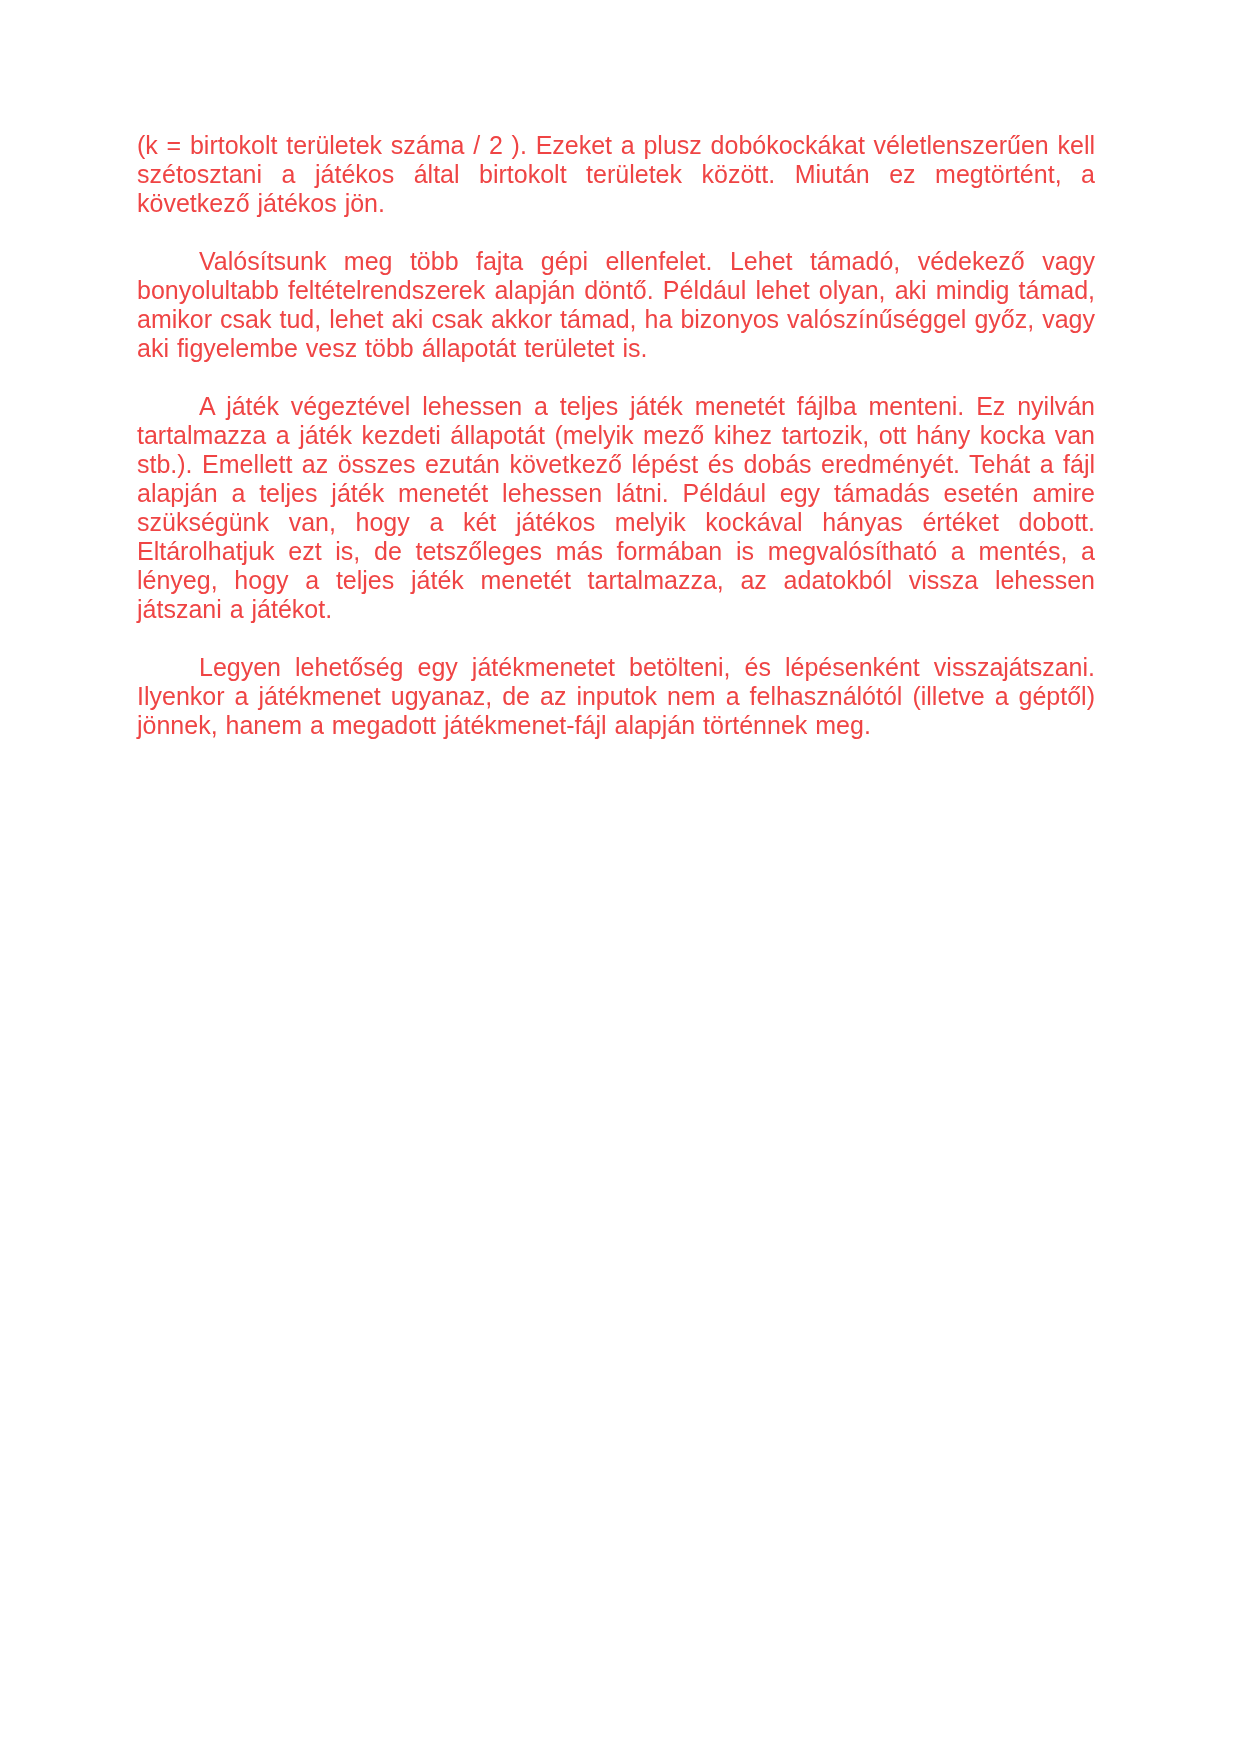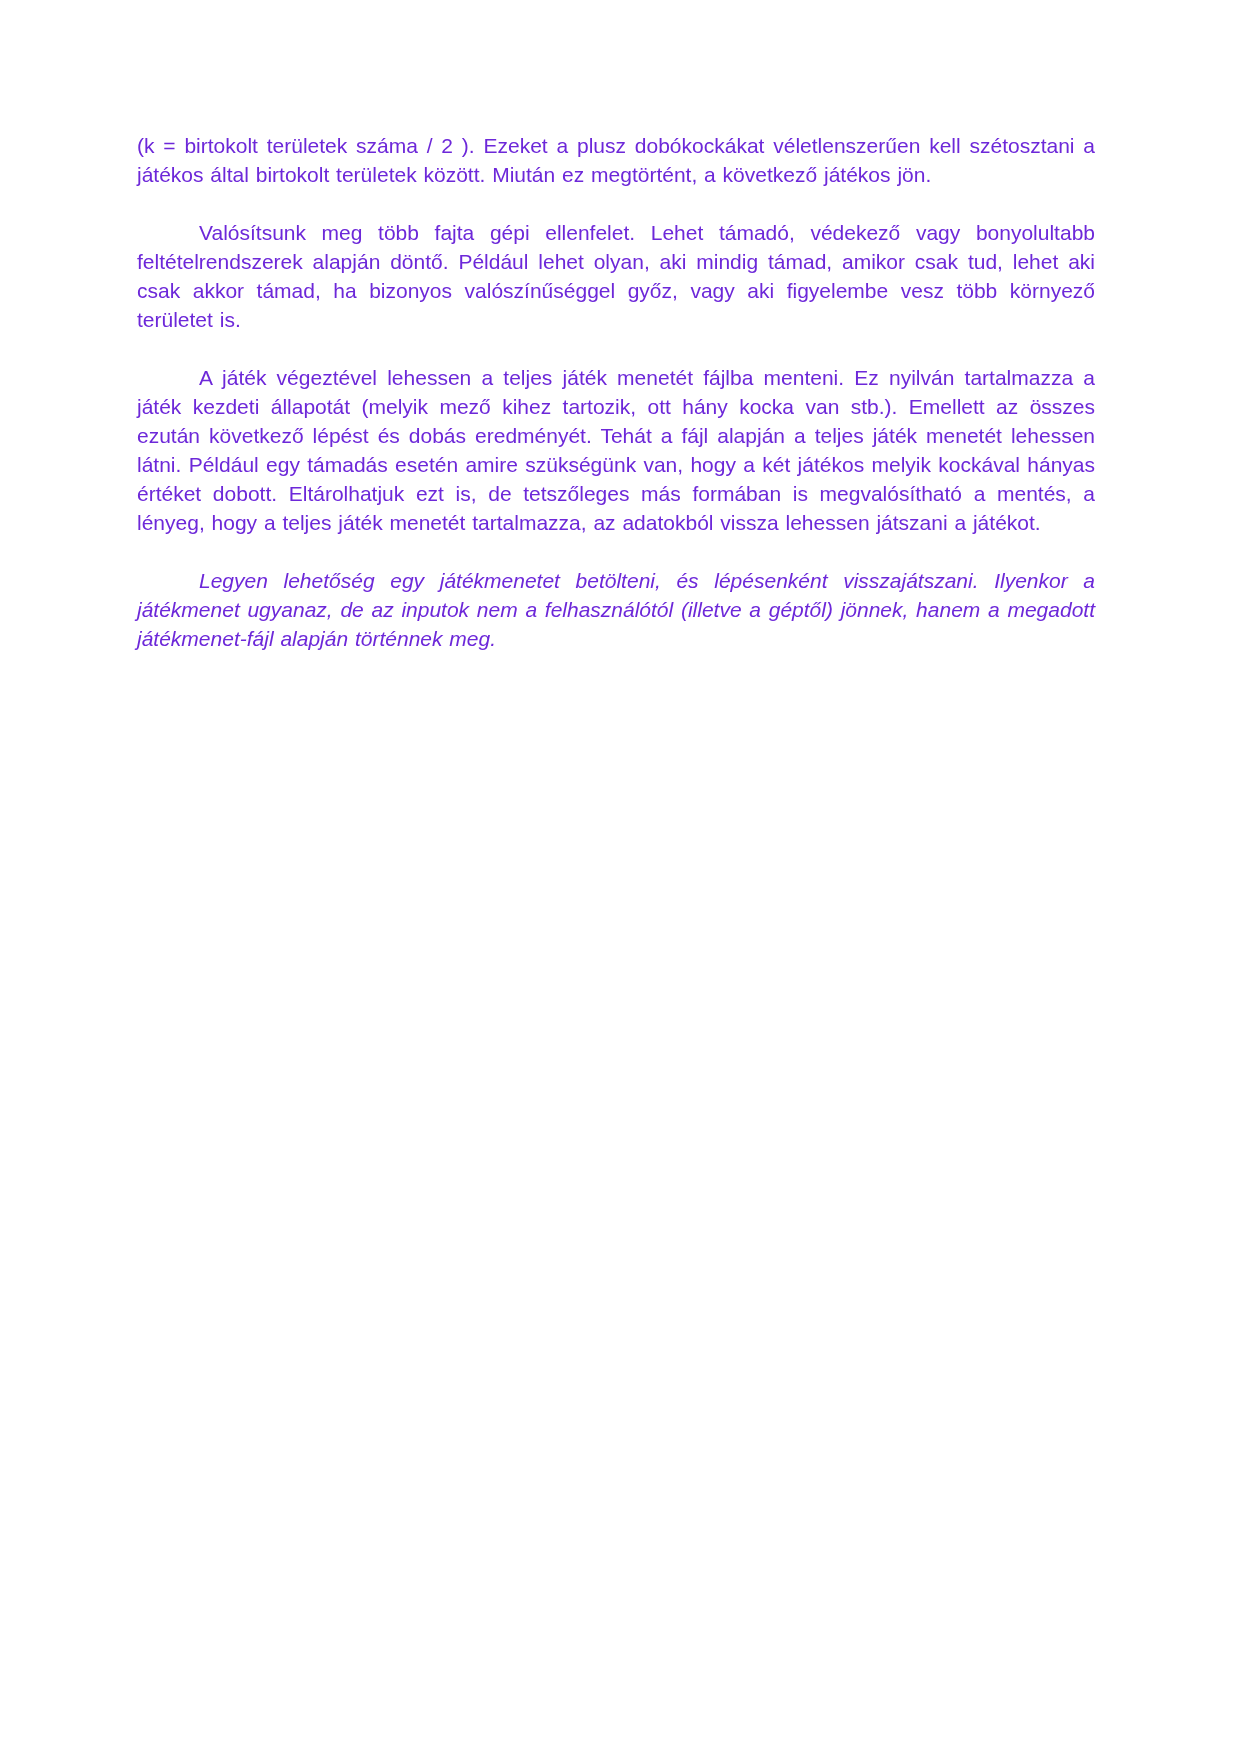--- a/index.html
+++ b/index.html
@@ -15,38 +15,37 @@
     color: #000000;
     overflow: hidden;
   }
   .text-block {
     position: absolute;
     top: 131px;
     left: 137px;
     width: 958px;
   }
   .para {
-    font-size: 21px;
+    font-size: 25px;
     line-height: 29px;
     text-align: justify;
-    color: #6d28d9;
+    color: #ef4444;
     margin-bottom: 29px;
     word-spacing: 1px;
   }
   .para.indent {
     text-indent: 62px;
   }
   .para:last-child {
     margin-bottom: 0;
-    font-style: italic;
   }
 </style>
 </head>
 <body>
 
 <div class="page">
   <div class="text-block">
     <p class="para">(k = birtokolt területek száma / 2 ). Ezeket a plusz dobókockákat véletlenszerűen kell szétosztani a játékos által birtokolt területek között. Miután ez megtörtént, a következő játékos jön.</p>
-    <p class="para indent">Valósítsunk meg több fajta gépi ellenfelet. Lehet támadó, védekező vagy bonyolultabb feltételrendszerek alapján döntő. Például lehet olyan, aki mindig támad, amikor csak tud, lehet aki csak akkor támad, ha bizonyos valószínűséggel győz, vagy aki figyelembe vesz több környező területet is.</p>
+    <p class="para indent">Valósítsunk meg több fajta gépi ellenfelet. Lehet támadó, védekező vagy bonyolultabb feltételrendszerek alapján döntő. Például lehet olyan, aki mindig támad, amikor csak tud, lehet aki csak akkor támad, ha bizonyos valószínűséggel győz, vagy aki figyelembe vesz több állapotát területet is.</p>
     <p class="para indent">A játék végeztével lehessen a teljes játék menetét fájlba menteni. Ez nyilván tartalmazza a játék kezdeti állapotát (melyik mező kihez tartozik, ott hány kocka van stb.). Emellett az összes ezután következő lépést és dobás eredményét. Tehát a fájl alapján a teljes játék menetét lehessen látni. Például egy támadás esetén amire szükségünk van, hogy a két játékos melyik kockával hányas értéket dobott. Eltárolhatjuk ezt is, de tetszőleges más formában is megvalósítható a mentés, a lényeg, hogy a teljes játék menetét tartalmazza, az adatokból vissza lehessen játszani a játékot.</p>
     <p class="para indent">Legyen lehetőség egy játékmenetet betölteni, és lépésenként visszajátszani. Ilyenkor a játékmenet ugyanaz, de az inputok nem a felhasználótól (illetve a géptől) jönnek, hanem a megadott játékmenet-fájl alapján történnek meg.</p>
   </div>
 </div>
 
 </body></html>

